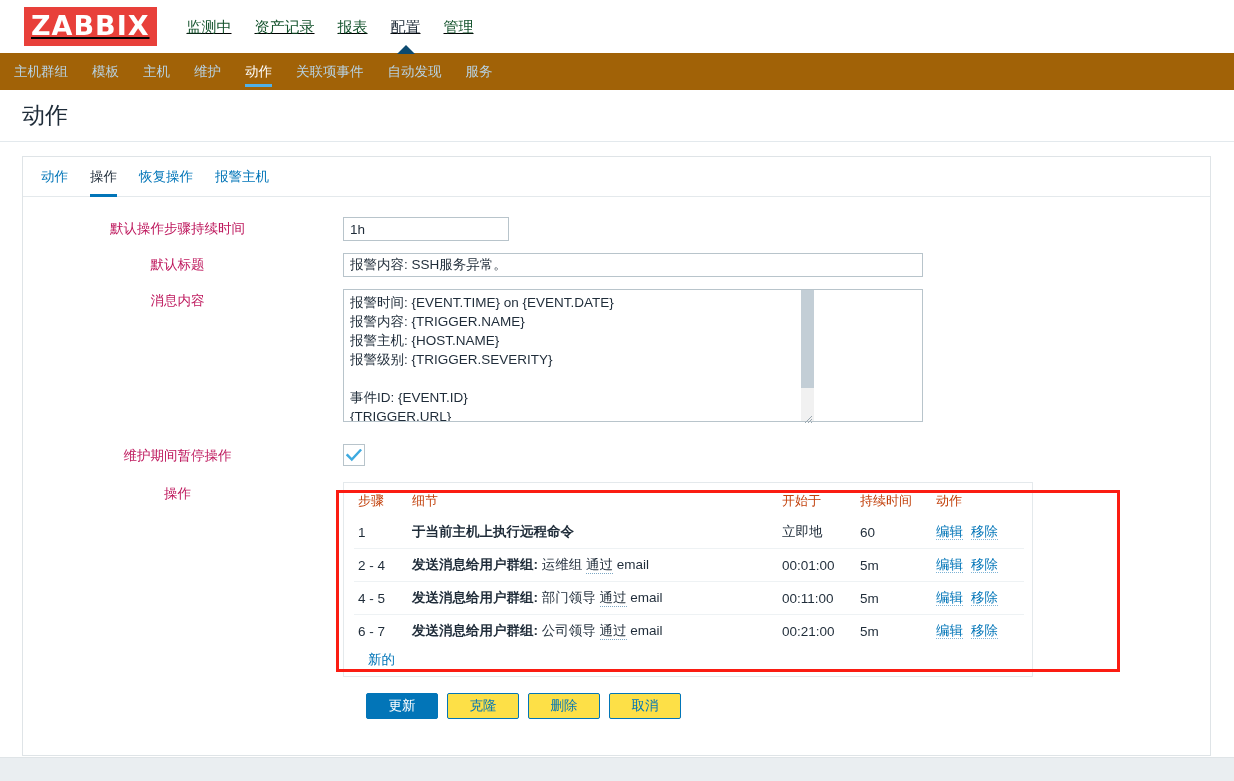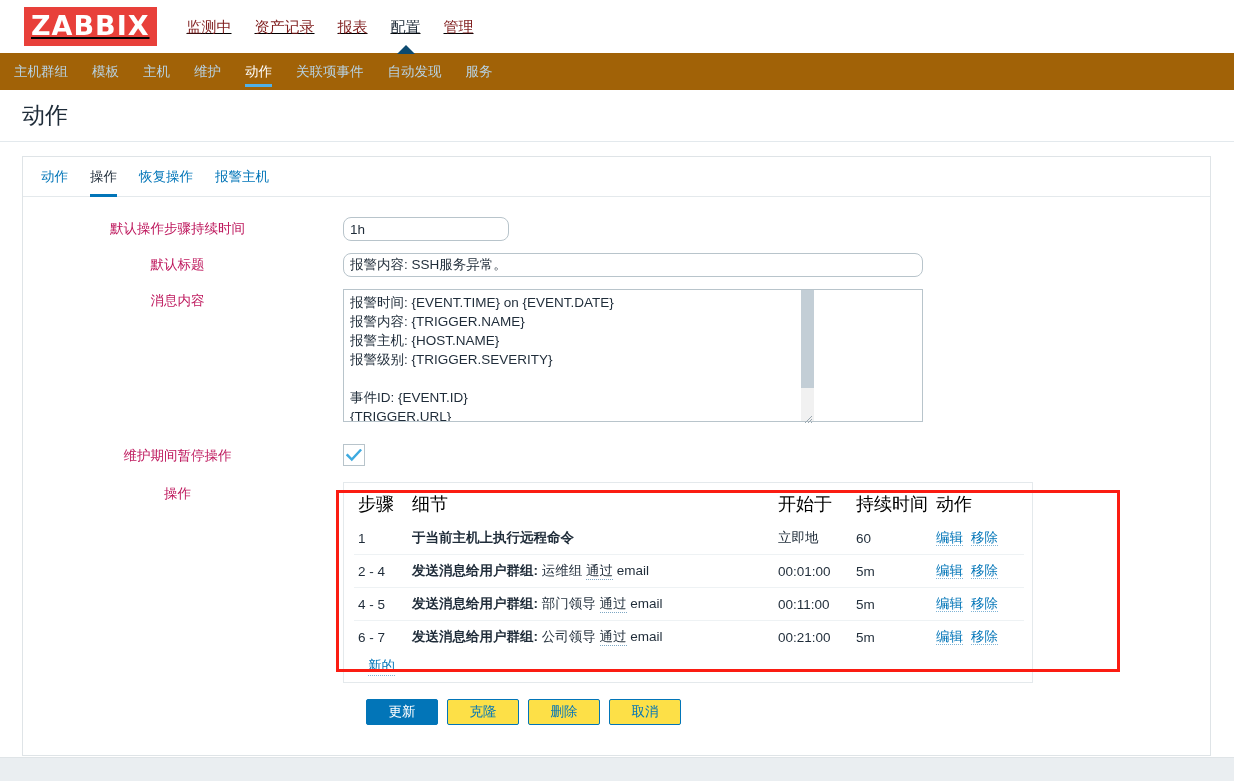--- a/index.html
+++ b/index.html
@@ -28,21 +28,21 @@
     font-weight: bold;
     font-size: 27px;
     letter-spacing: 1px;
     line-height: 1;
     padding: 5px 7px 7px 7px;
     margin-right: 30px;
     user-select: none;
   }
   .mainnav { display: flex; align-items: center; gap: 23px; height: 53px; }
   .mainnav a {
-    color: #7f1d1d;
+    color: #14532d;
     font-size: 15px;
     text-decoration: none;
     line-height: 53px;
     position: relative;
     white-space: nowrap;
   }
   .mainnav a.active { color: #1f2c39; }
   .mainnav a.active::after {
     content: "";
     position: absolute;
@@ -146,21 +146,21 @@
 
   input.txt {
     font-family: "Liberation Sans", sans-serif;
     font-size: 13.5px;
     color: #1f2c39;
     border: 1px solid #b8c4cb;
     background: #ffffff;
     height: 24px;
     padding: 2px 6px;
     outline: none;
-    border-radius: 8px;
+    border-radius: 0;
   }
   input.w-small { width: 166px; }
   input.w-wide  { width: 580px; }
 
   .tawrap { position: relative; width: 472px; }
   textarea.msg {
     font-family: "Liberation Sans", sans-serif;
     font-size: 13.5px;
     color: #1f2c39;
     line-height: 19px;
@@ -210,24 +210,24 @@
     background: #ffffff;
     padding: 6px 8px 6px 10px;
   }
   table.ops {
     border-collapse: collapse;
     width: 100%;
     font-size: 13.5px;
   }
   table.ops th {
     font-weight: normal;
-    color: #000000;
+    color: #c2410c;
     text-align: left;
     padding: 3px 4px 6px 4px;
-    font-size: 18px;
+    font-size: 13px;
     white-space: nowrap;
   }
   table.ops td {
     padding: 7px 4px;
     color: #1f2c39;
     border-top: 1px solid #eef2f4;
     vertical-align: middle;
     white-space: nowrap;
   }
   table.ops tr:first-child td { border-top: none; }

